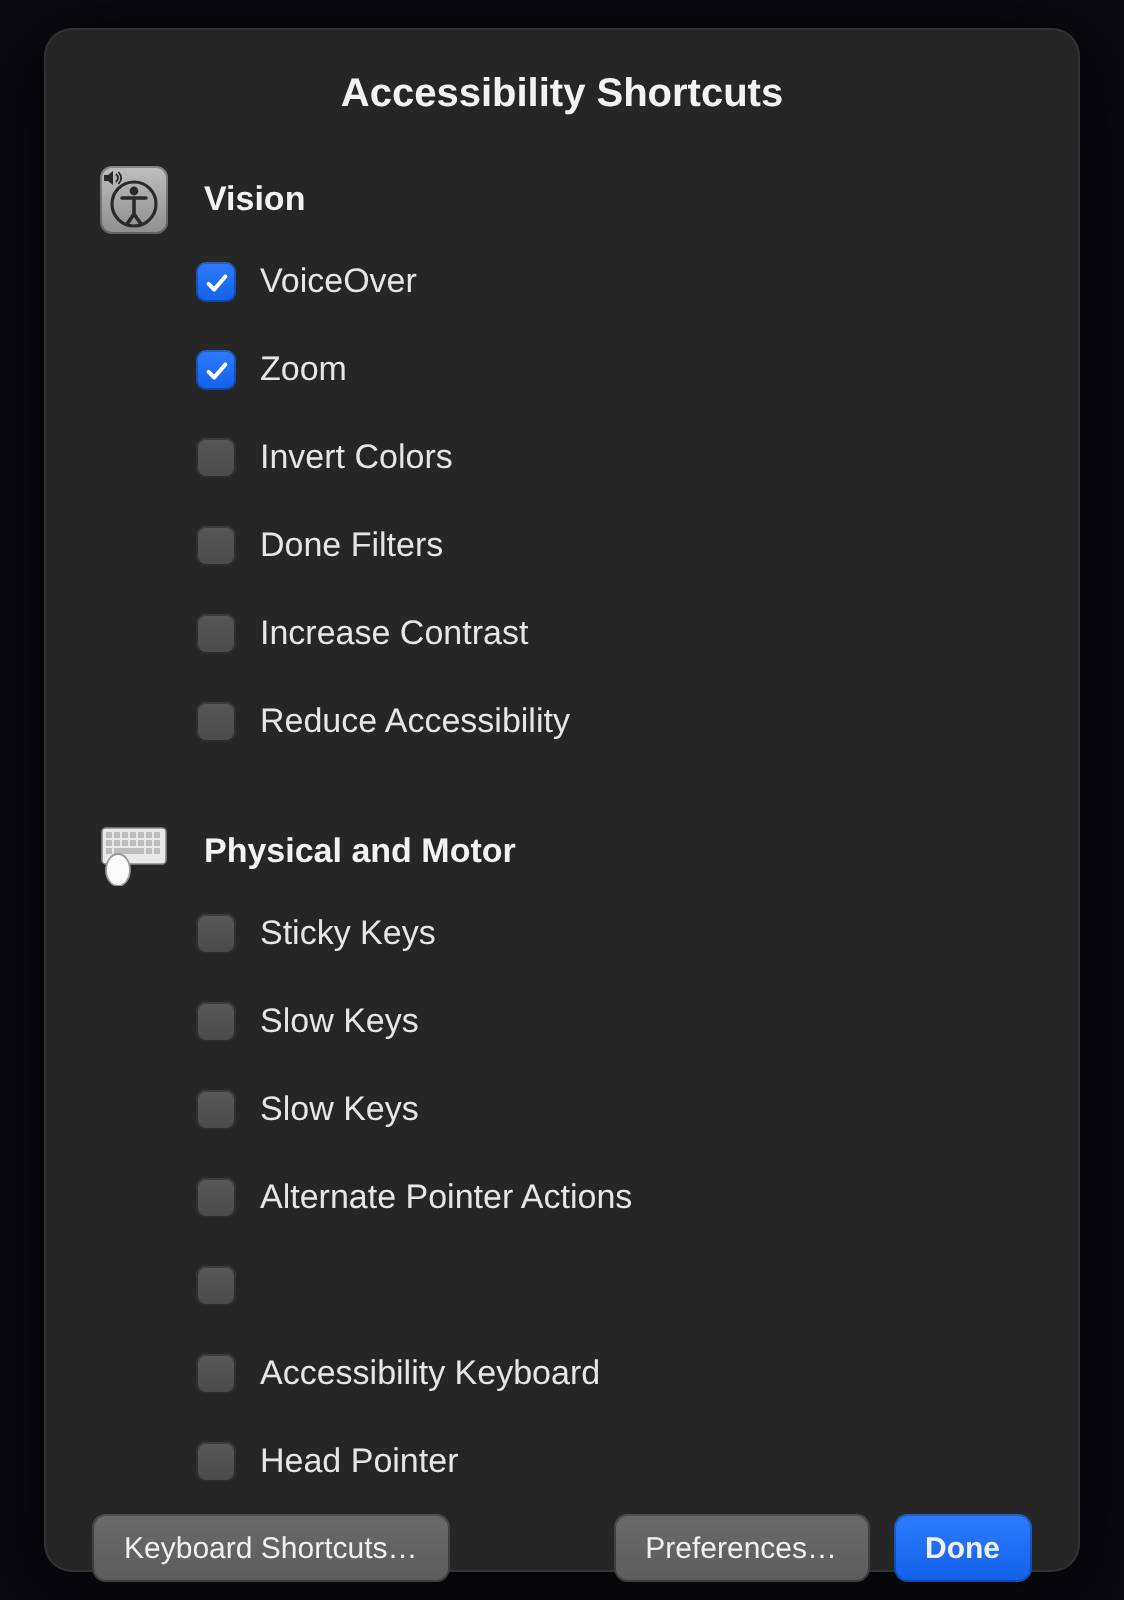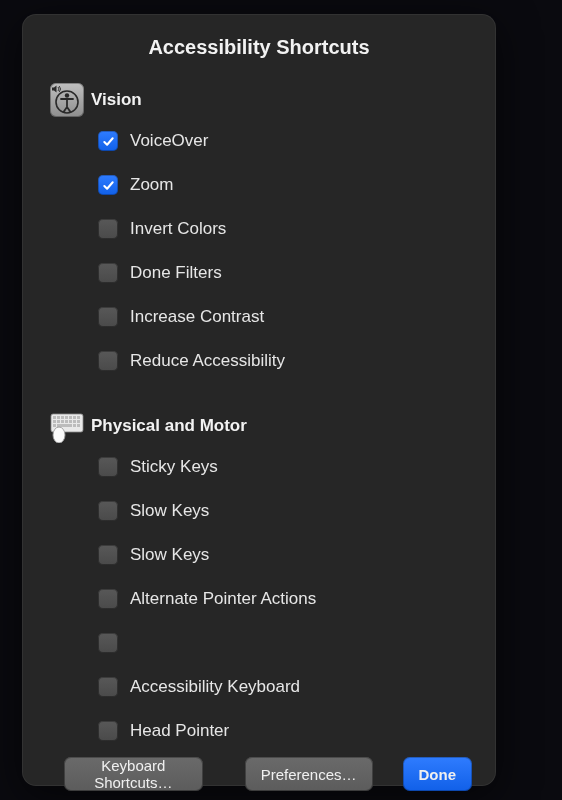--- a/index.html
+++ b/index.html
@@ -8,21 +8,21 @@
     height: 800px;
     background: #0a0a0f;
     font-family: -apple-system, "Helvetica Neue", Helvetica, Arial, sans-serif;
     overflow: hidden;
     color: #e8e8e8;
   }
   .sheet {
     position: absolute;
     left: 22px;
     top: 14px;
-    width: 474px;
+    width: 518px;
     height: 772px;
     background: #262626;
     border-radius: 14px;
     box-shadow: 0 10px 40px rgba(0,0,0,0.6), inset 0 0 0 1px rgba(255,255,255,0.06);
     padding: 22px 24px 20px 24px;
     display: flex;
     flex-direction: column;
   }
   .title {
     text-align: center;
@@ -30,21 +30,21 @@
     font-weight: 700;
     color: #f2f2f2;
     margin-bottom: 24px;
   }
   .section {
     padding-left: 4px;
   }
   .section-header {
     display: flex;
     align-items: center;
-    gap: 7px;
+    gap: 18px;
     margin-bottom: 14px;
   }
   .section-icon {
     width: 34px;
     height: 34px;
     flex: 0 0 34px;
     display: flex;
     align-items: center;
     justify-content: center;
   }
@@ -111,21 +111,20 @@
     font-size: 15px;
     font-weight: 400;
     color: #f0f0f0;
     background: linear-gradient(180deg,#6a6a6a,#5c5c5c);
     box-shadow: inset 0 0 0 1px rgba(0,0,0,0.35), inset 0 1px 0 rgba(255,255,255,0.08);
     border: none;
     cursor: pointer;
     display: inline-flex;
     align-items: center;
     justify-content: center;
-    margin-left: 18px;
   }
   .btn.primary {
     background: linear-gradient(180deg,#2f7cff,#1160e8);
     font-weight: 700;
     box-shadow: inset 0 0 0 1px rgba(0,0,0,0.25);
   }
   .spacer { flex: 1; }
 
   
   .acc-icon-bg {

